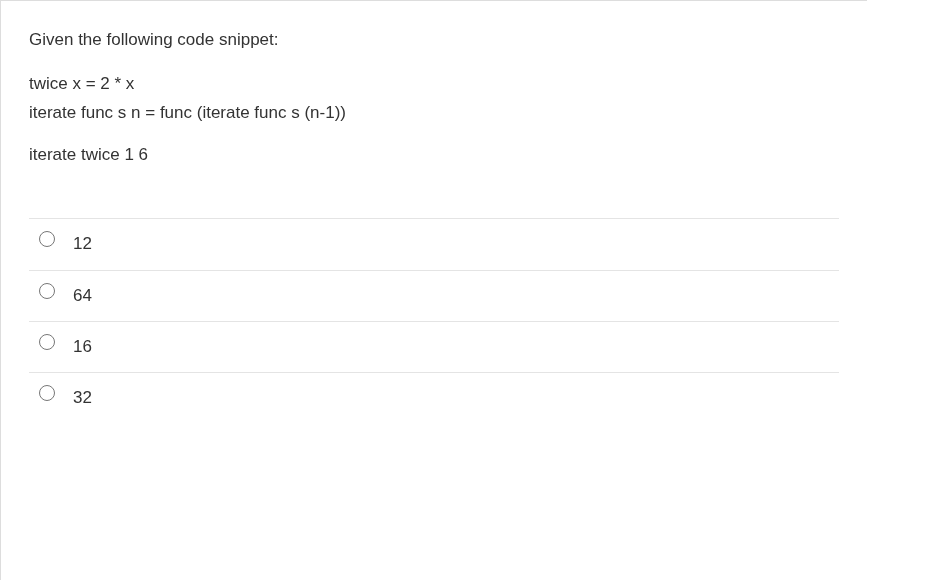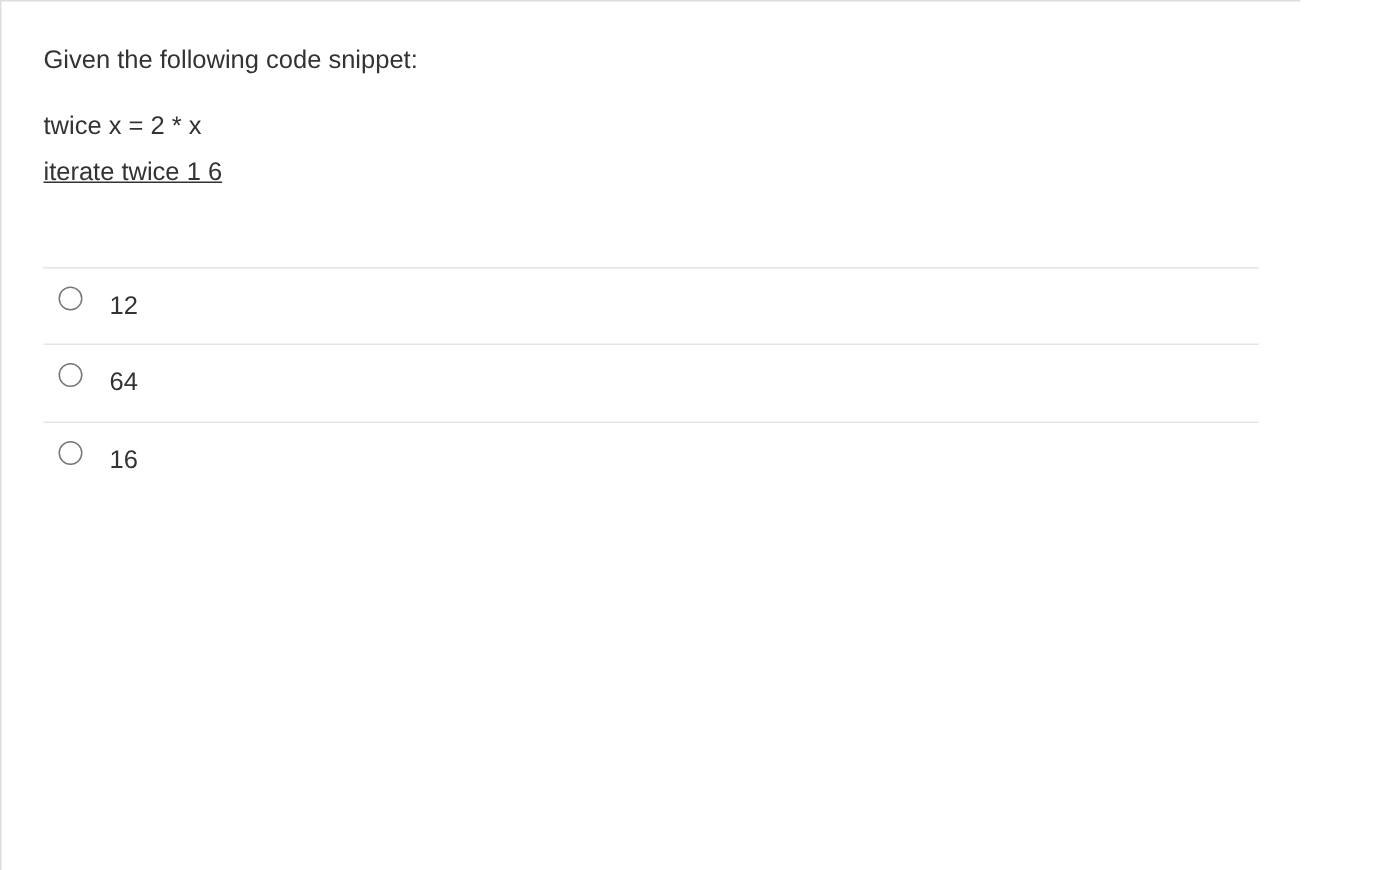--- a/index.html
+++ b/index.html
@@ -24,22 +24,21 @@
   .q-line {
     margin: 0 0 2px 0;
   }
   .q-intro {
     margin: 0 0 18px 0;
   }
   .q-prompt {
     margin: 48px 0 16px 0;
   }
   .q-call {
-    margin: 4px 0 40px 0;
-    text-decoration: underline;
+    margin: 16px 0 40px 0;
   }
   .divider {
     border: none;
     border-top: 1px solid #e4e4e4;
     margin: 0 28px 0 28px;
   }
   .options {
     padding: 0 28px 0 28px;
   }
   .option-row {
@@ -66,35 +65,40 @@
 </style>
 </head>
 <body>
 
 <div class="page">
 
   <div class="question-body">
     <p class="q-intro">Given the following code snippet:</p>
 
     <p class="q-line">twice x  = 2 * x</p>
+    <p class="q-line">iterate func s n = func (iterate func s (n-1))</p>
 
 
     <p class="q-call">iterate twice 1 6</p>
   </div>
 
   <hr class="divider">
 
   <div class="options">
     <div class="option-row">
       <span class="radio-outer"></span>
       <span class="option-label">12</span>
     </div>
     <div class="option-row">
       <span class="radio-outer"></span>
       <span class="option-label">64</span>
     </div>
     <div class="option-row">
       <span class="radio-outer"></span>
       <span class="option-label">16</span>
     </div>
+    <div class="option-row">
+      <span class="radio-outer"></span>
+      <span class="option-label">32</span>
+    </div>
   </div>
 
 </div>
 
 </body></html>

